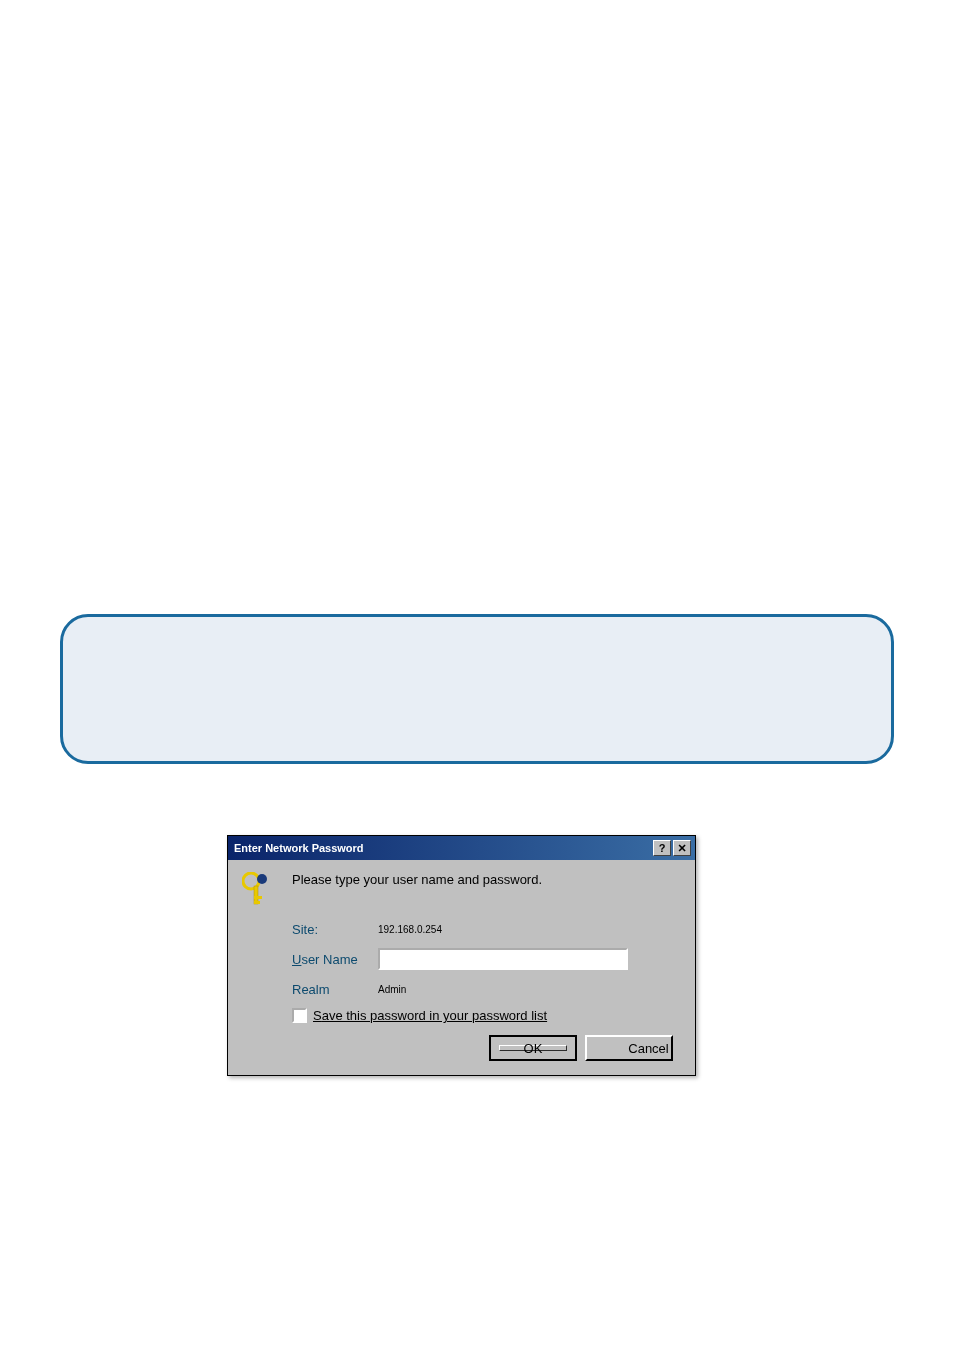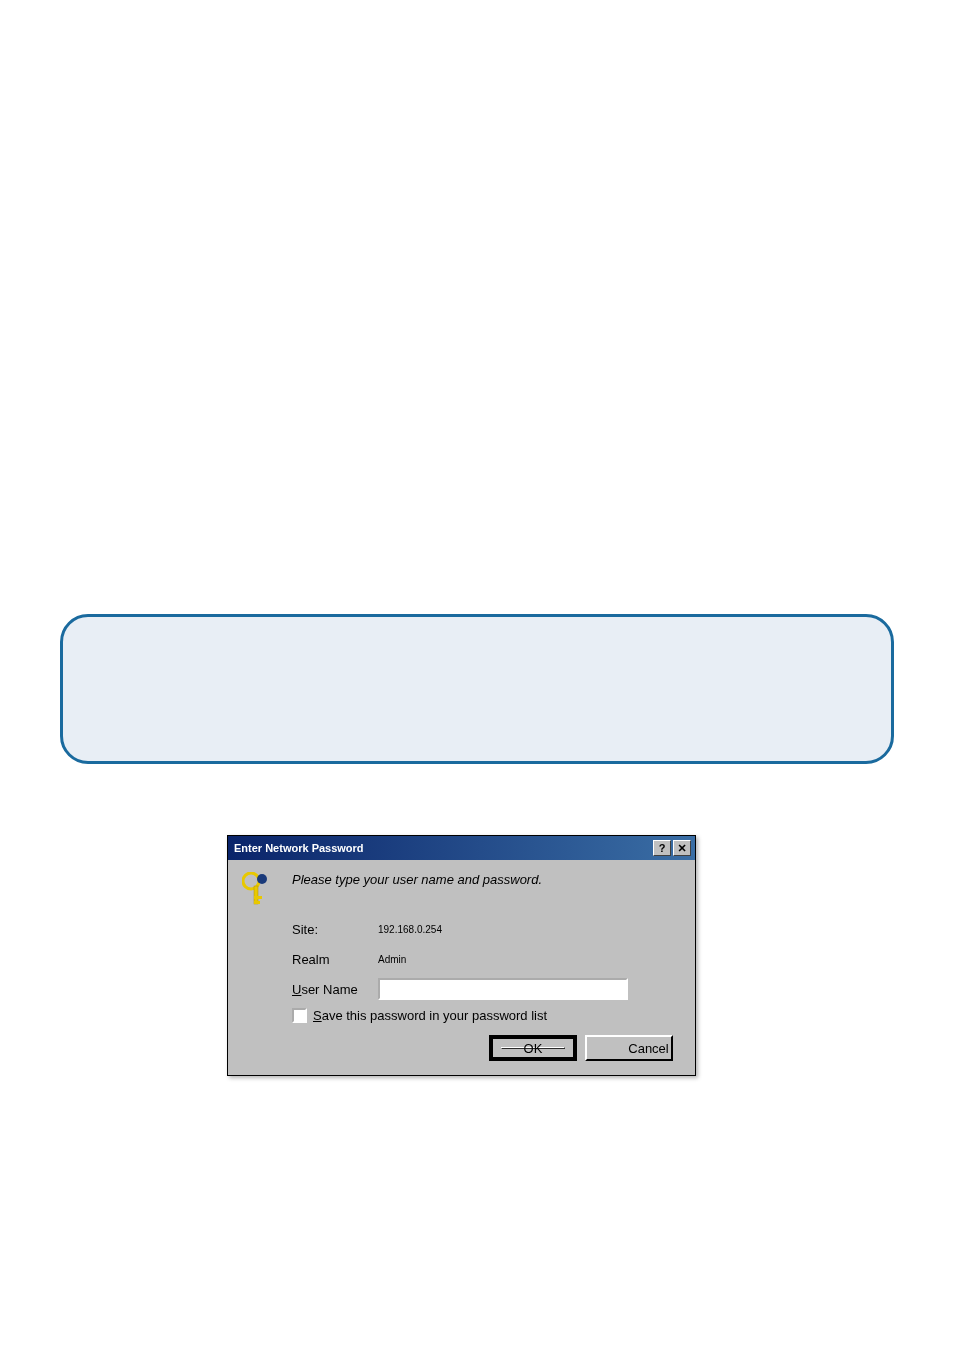--- a/index.html
+++ b/index.html
@@ -67,59 +67,59 @@
     .dialog-body {
       padding: 12px 14px 14px 14px;
       background: #c0c0c0;
       color: #000;
     }
     .prompt-row {
       display: flex;
       align-items: flex-start;
       gap: 14px;
       margin-bottom: 10px;
-      font-style: italic;
     }
     .key-icon {
       width: 36px;
       height: 36px;
       position: relative;
       flex-shrink: 0;
     }
     .form-area {
       margin-left: 50px;
     }
     .form-row {
       display: flex;
       align-items: center;
       margin-bottom: 8px;
       height: 22px;
     }
     .form-label {
       width: 86px;
       font-size: 13px;
-      color: #000000;
+      color: #0c4a6e;
     }
     .form-value {
       font-size: 10px;
       color: #000;
     }
     .form-input {
       width: 250px;
       height: 22px;
       border: 2px inset #fff;
       background: #fff;
       font-size: 13px;
       padding: 0 3px;
     }
     .checkbox-row {
       display: flex;
       align-items: center;
       margin-left: 50px;
       margin-bottom: 12px;
+      text-decoration: underline;
     }
     .checkbox {
       width: 15px;
       height: 15px;
       background: #fff;
       border: 2px inset #fff;
       margin-right: 6px;
       cursor: pointer;
     }
     .button-row {
@@ -134,21 +134,21 @@
       background: #c0c0c0;
       border: 2px outset #fff;
       border-right-color: #404040;
       border-bottom-color: #404040;
       font-size: 13px;
       cursor: pointer;
       color: #000;
       padding-left: 39px;
     }
     .ok-button {
-      border: 4px solid #000000;
+      border: 2px solid #000000;
       padding: 8px;
     }
     .ok-button-inner {
       width: 100%;
       height: 100%;
       border: 1px outset #fff;
       border-right-color: #808080;
       border-bottom-color: #808080;
       display: flex;
       align-items: center;
@@ -189,26 +189,26 @@
       </div>
       <div>Please type your user name and password.</div>
     </div>
 
     <div class="form-area">
       <div class="form-row">
         <span class="form-label">Site:</span>
         <span class="form-value">192.168.0.254</span>
       </div>
       <div class="form-row">
+        <span class="form-label underline-first">User Name</span>
+        <input type="text" class="form-input" value="" style="">
+      </div>
+      <div class="form-row">
         <span class="form-label">Realm</span>
         <span class="form-value">Admin</span>
-      </div>
-      <div class="form-row">
-        <span class="form-label underline-first">User Name</span>
-        <input type="text" class="form-input" value="" style="">
       </div>
     </div>
 
     <div class="checkbox-row">
       <div class="checkbox"></div>
       <span class="underline-first">Save this password in your password list</span>
     </div>
 
     <div class="button-row">
       <button class="win-button ok-button">

